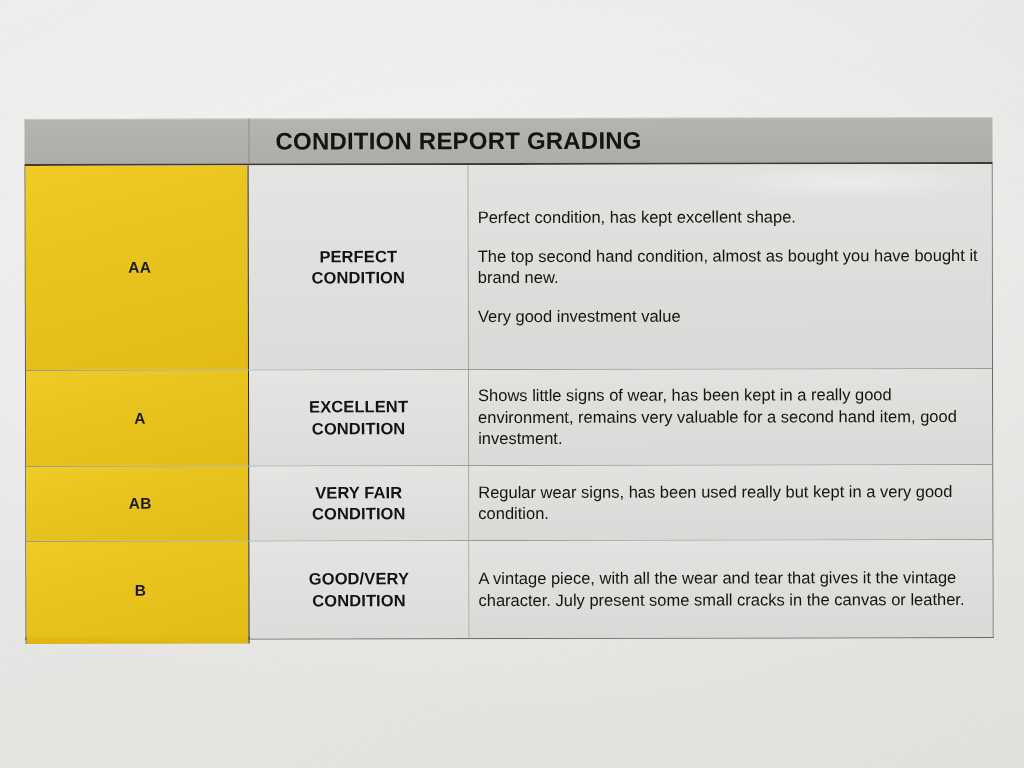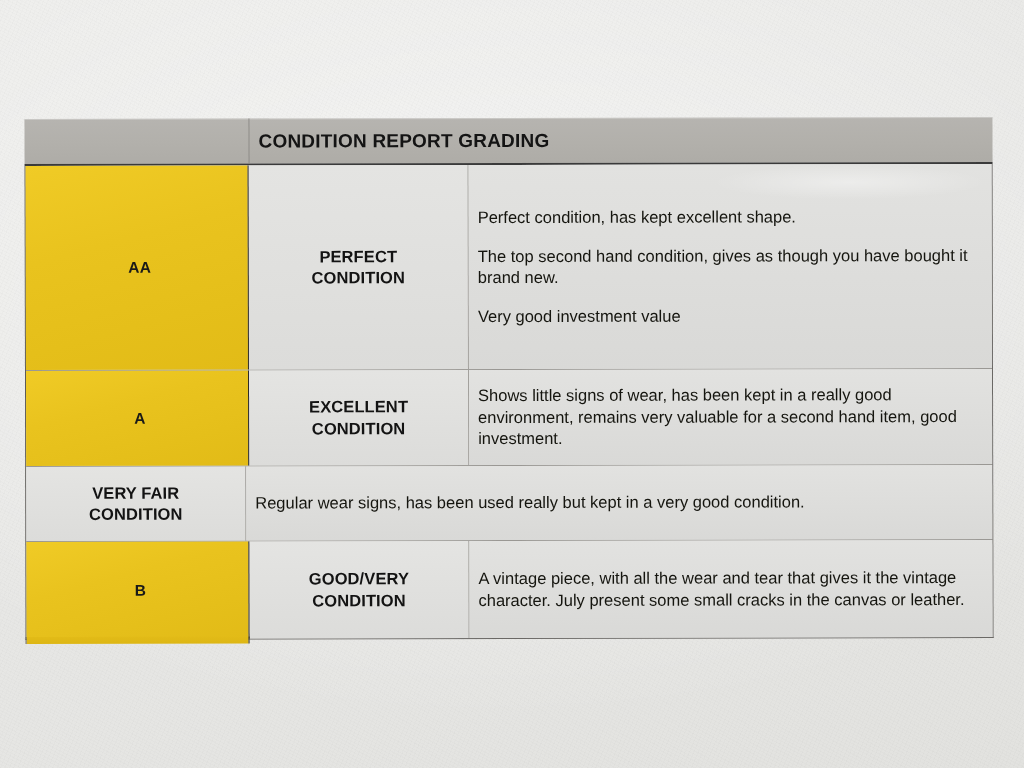--- a/index.html
+++ b/index.html
@@ -51,25 +51,25 @@
     align-items: center;
     box-shadow: inset 0 1px 0 rgba(255,255,255,0.25);
   }
   .header-band .hb-left {
     width: 225px;
     height: 100%;
     border-right: 1.5px solid #8e8c88;
     box-sizing: border-box;
   }
   .header-title {
-    font-size: 19px;
+    font-size: 24px;
     font-weight: bold;
     letter-spacing: 0.2px;
     color: #141414;
-    padding-left: 9px;
+    padding-left: 26px;
     white-space: nowrap;
   }
 
   .grid {
     display: block;
     border-left: 1.5px solid #5d5b58;
     border-right: 1.5px solid #6a6865;
     border-bottom: 1.5px solid #6a6865;
     box-sizing: border-box;
     background: #dededc;
@@ -179,39 +179,40 @@
     <div class="row row-aa">
       <div class="cell-grade">AA</div>
       <div class="cell-label">
         <div>
           <div>PERFECT</div>
           <div>CONDITION</div>
         </div>
       </div>
       <div class="cell-desc">
         <p>Perfect condition, has kept excellent shape.</p>
-        <p>The top second hand condition, gives as though you have bought it brand new.</p>
+        <p>The top second hand condition, almost as bought you have bought it brand new.</p>
         <p>Very good investment value</p>
       </div>
     </div>
 
     <div class="row row-a">
       <div class="cell-grade">A</div>
       <div class="cell-label">
         <div>
           <div>EXCELLENT</div>
           <div>CONDITION</div>
         </div>
       </div>
       <div class="cell-desc">
         <p>Shows little signs of wear, has been kept in a really good environment, remains very valuable for a second hand item, good investment.</p>
       </div>
     </div>
 
     <div class="row row-ab">
+      <div class="cell-grade">AB</div>
       <div class="cell-label">
         <div>
           <div>VERY FAIR</div>
           <div>CONDITION</div>
         </div>
       </div>
       <div class="cell-desc">
         <p>Regular wear signs, has been used really but kept in a very good condition.</p>
       </div>
     </div>

